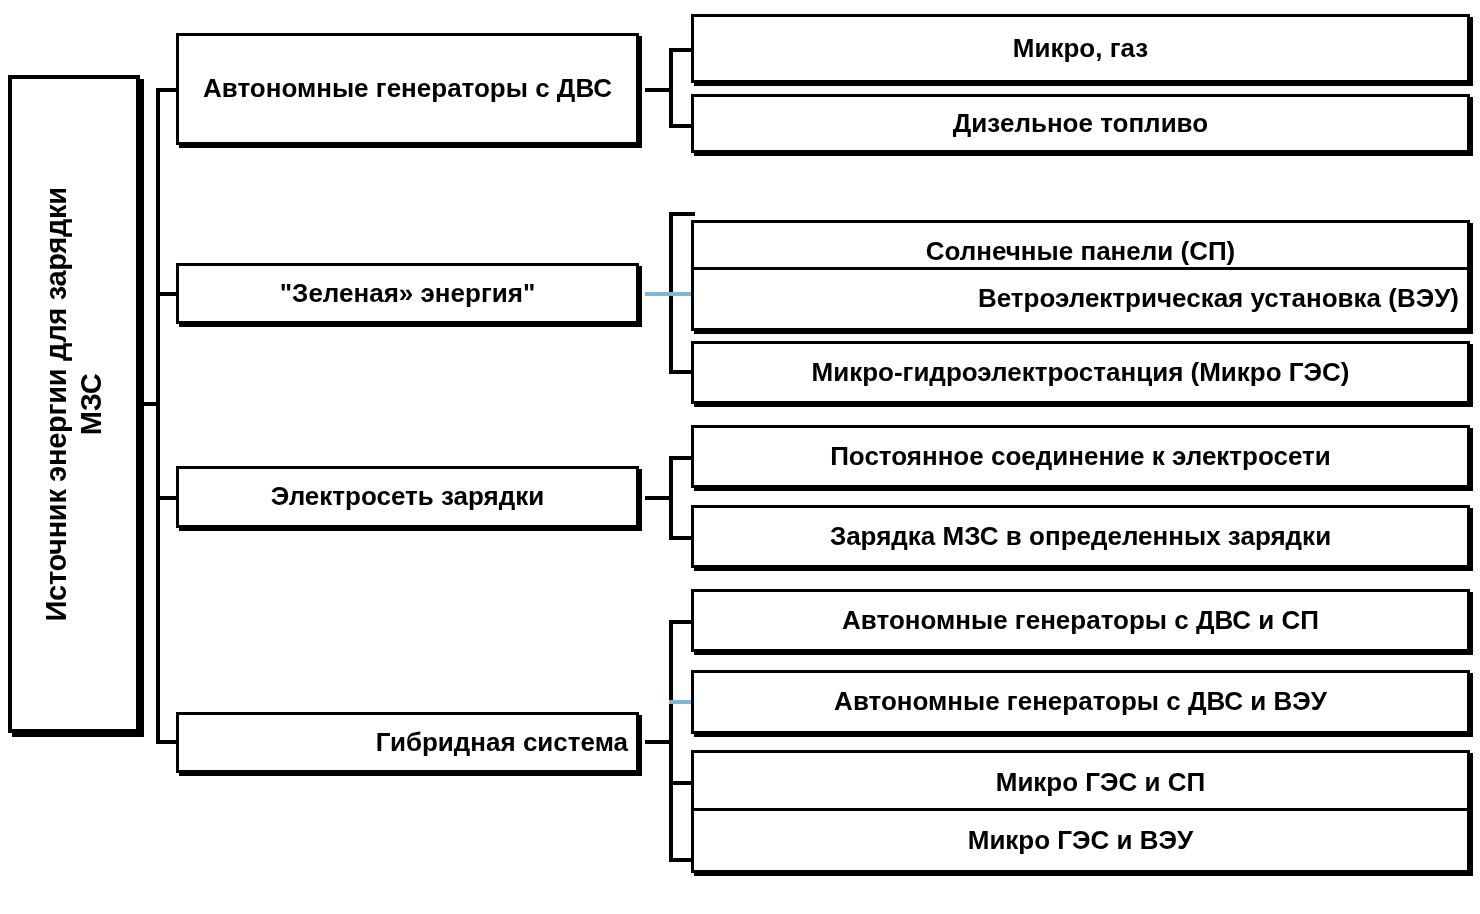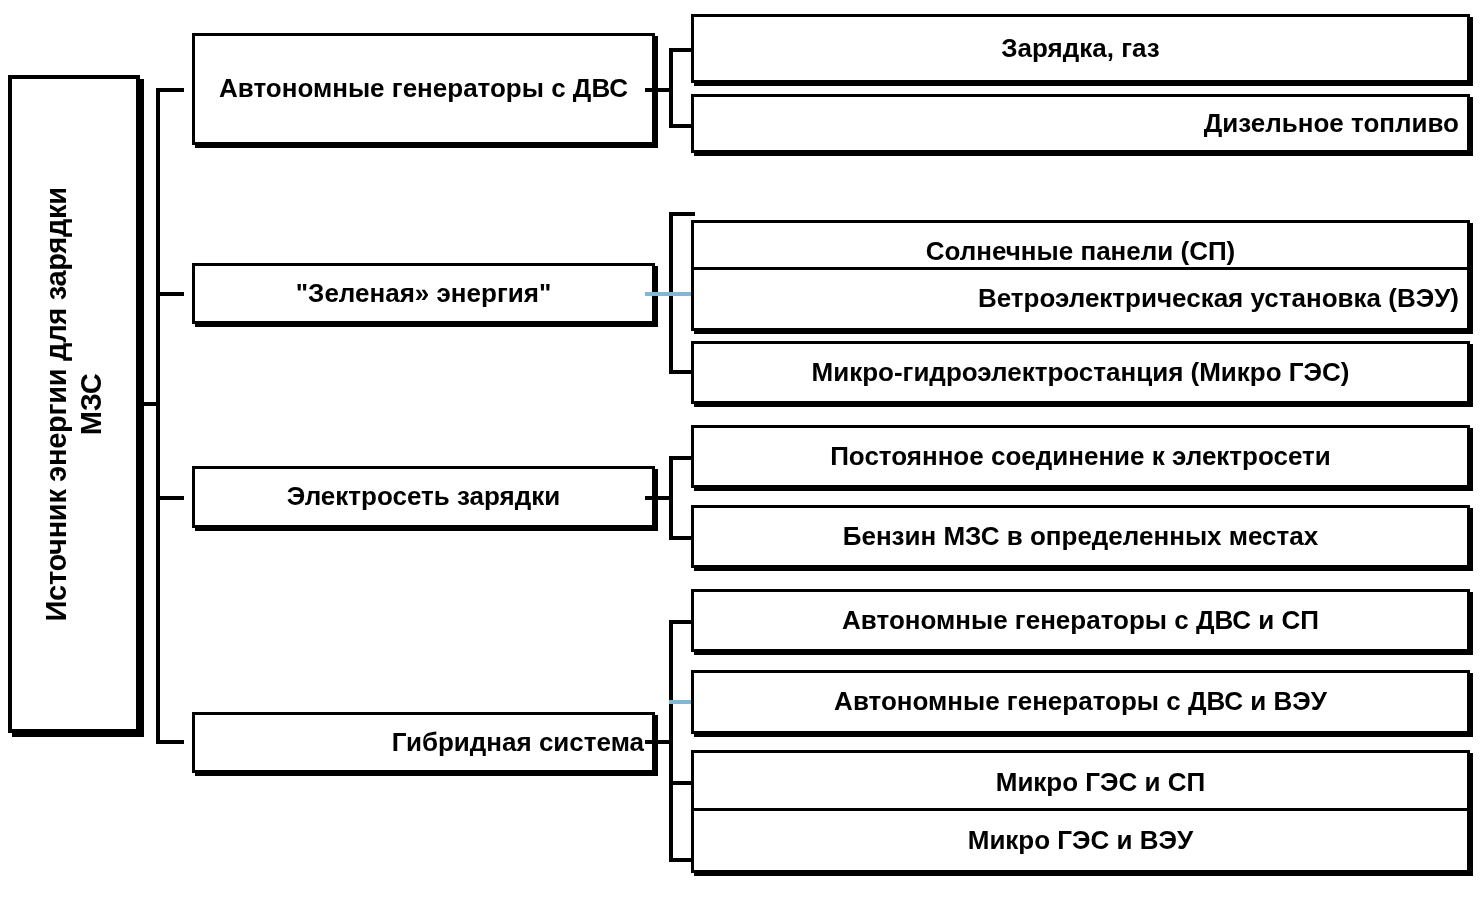--- a/index.html
+++ b/index.html
@@ -32,21 +32,21 @@
     transform:rotate(-90deg);
     white-space:nowrap;
     font-size:29px;
     font-weight:bold;
     letter-spacing:-0.3px;
     text-align:center;
   }
   #root-box .vert .l1{display:block;}
   #root-box .vert .l2{display:block;margin-top:2px;}
 
-  .mid-box{font-size:26px;font-weight:bold;left:192px;width:463px;}
+  .mid-box{font-size:26px;font-weight:bold;left:176px;width:463px;}
   .leaf-box{font-size:26px;font-weight:bold;left:691px;width:779px;}
 
   
   .ln{position:absolute;background:#000;}
   .ln.blue{background:#7fb7d6;}
   .vline{width:4px;}
   .hline{height:4px;}
 </style>
 </head>
 <body>
@@ -70,23 +70,23 @@
 
   <div class="box mid-box" style="top:33px; height:112px;">
     <span class="txt">Автономные генераторы с ДВС</span>
   </div>
   <div class="ln hline" style="left:645px; top:88px; width:28px;"></div>
   <div class="ln vline" style="left:669px; top:48px; height:80px;"></div>
   <div class="ln hline" style="left:669px; top:48px; width:26px;"></div>
   <div class="ln hline" style="left:669px; top:124px; width:26px;"></div>
 
   <div class="box leaf-box" style="top:14px; height:69px;">
-    <span class="txt">Зарядка, газ</span>
+    <span class="txt">Микро, газ</span>
   </div>
-  <div class="box leaf-box" style="top:94px; height:59px;justify-content:flex-end;">
+  <div class="box leaf-box" style="top:94px; height:59px;">
     <span class="txt">Дизельное топливо</span>
   </div>
 
   <div class="box mid-box" style="top:263px; height:61px;">
     <span class="txt">"Зеленая» энергия"</span>
   </div>
   <div class="ln hline blue" style="left:645px; top:292px; width:28px;"></div>
   <div class="ln vline" style="left:669px; top:212px; height:160px;"></div>
   <div class="ln hline" style="left:669px; top:212px; width:26px;"></div>
   <div class="ln hline blue" style="left:669px; top:292px; width:26px;"></div>
@@ -107,21 +107,21 @@
   </div>
   <div class="ln hline" style="left:645px; top:496px; width:28px;"></div>
   <div class="ln vline" style="left:669px; top:456px; height:84px;"></div>
   <div class="ln hline" style="left:669px; top:456px; width:26px;"></div>
   <div class="ln hline" style="left:669px; top:536px; width:26px;"></div>
 
   <div class="box leaf-box" style="top:425px; height:63px;">
     <span class="txt">Постоянное соединение к электросети</span>
   </div>
   <div class="box leaf-box" style="top:505px; height:63px;">
-    <span class="txt">Бензин МЗС в определенных местах</span>
+    <span class="txt">Зарядка МЗС в определенных зарядки</span>
   </div>
 
   <div class="box mid-box" style="top:712px; height:61px;justify-content:flex-end;">
     <span class="txt">Гибридная система</span>
   </div>
   <div class="ln hline" style="left:645px; top:740px; width:28px;"></div>
   <div class="ln vline" style="left:669px; top:620px; height:242px;"></div>
   <div class="ln hline" style="left:669px; top:620px; width:26px;"></div>
   <div class="ln hline blue" style="left:669px; top:700px; width:26px;"></div>
   <div class="ln hline" style="left:669px; top:781px; width:26px;"></div>

